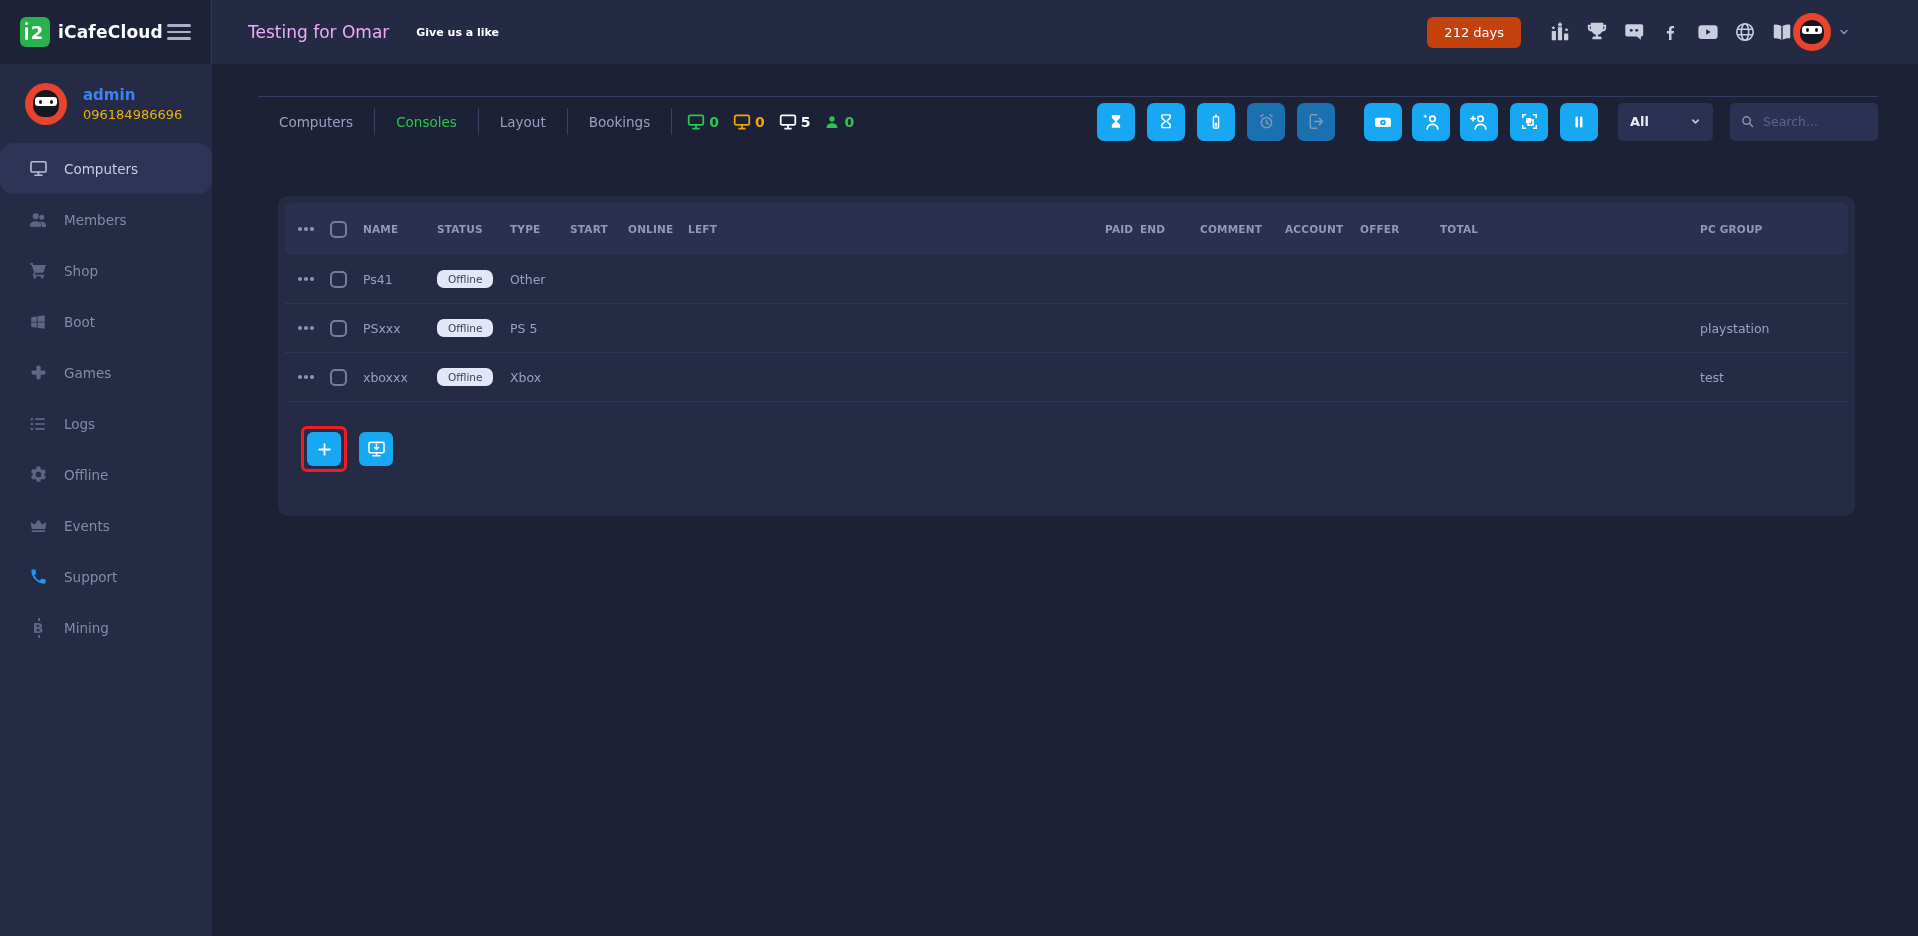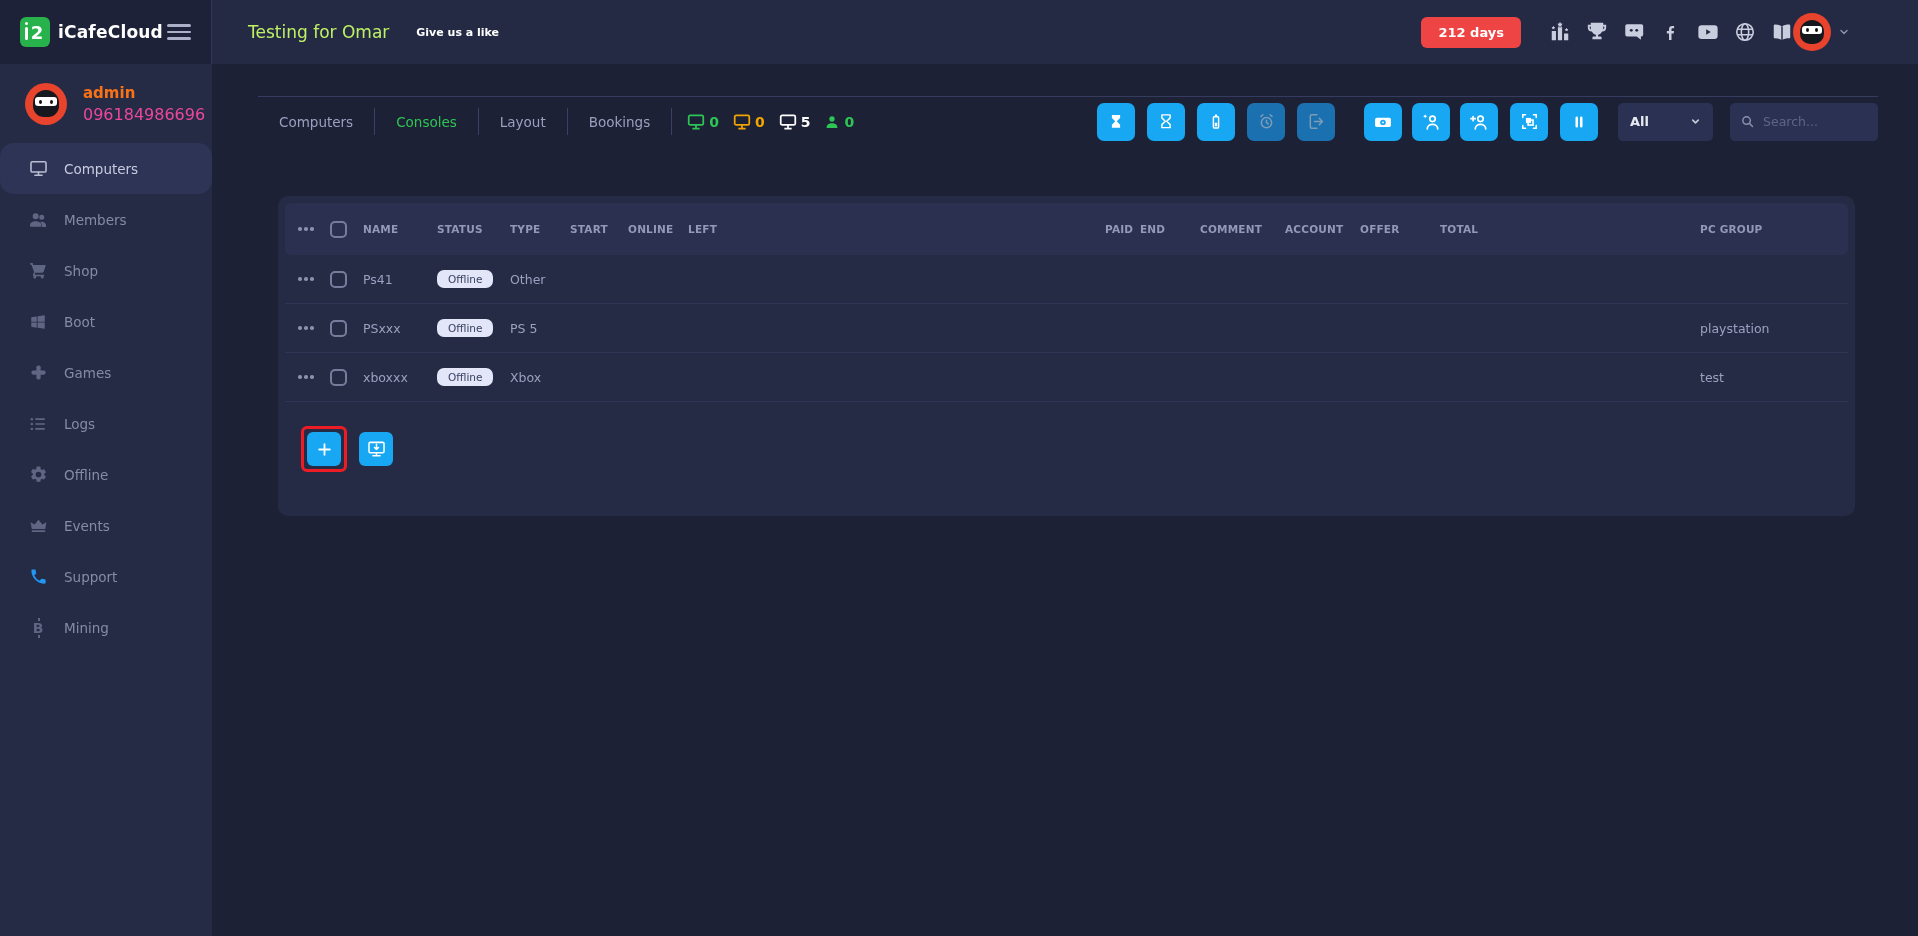--- a/index.html
+++ b/index.html
@@ -17,45 +17,45 @@
     background:#fff; border-radius:50%; }
   .logo-badge::after { content:""; position:absolute; left:5px; top:10px; width:3px; height:13px;
     background:#fff; border-radius:2px; }
   .logo-badge b { margin-left:4px; }
   .brand-name { color:#fff; font-size:17px; font-weight:700; margin-left:8px; letter-spacing:.2px; }
   .hamburger { margin-left:auto; margin-right:20px; width:24px; display:flex;
     flex-direction:column; gap:4px; cursor:pointer; }
   .hamburger i { height:2.5px; background:#aab0c8; border-radius:2px; }
 
   .header-main { flex:1; display:flex; align-items:center; padding:0 68px 0 36px; }
-  .page-title { color:#bef264; font-size:17px; }
+  .page-title { color:#f0abfc; font-size:17px; }
   .like-label { margin-left:27px; color:#fff; font-size:11px; font-weight:700; cursor:pointer; }
   .header-spacer { flex:1; }
-  .days-badge { background:#ef4444; color:#fff; font-size:13px; font-weight:700;
+  .days-badge { background:#c2410c; color:#fff; font-size:13px; font-weight:400;
     padding:8px 17px; border-radius:6px; margin-right:28px; cursor:pointer; }
   .socials { display:flex; align-items:center; gap:15px; color:#c9cedf; }
   .social-ic { width:22px; height:22px; display:flex; align-items:center; cursor:pointer; }
   .avatar-wrap { margin-left:auto; display:flex; align-items:center; gap:7px; cursor:pointer; }
   .chev { color:#8a90ad; }
 
   
   .avatar { background:#e8432d; border-radius:50%; display:flex; align-items:center;
     justify-content:center; flex-shrink:0; }
   .av-38 { width:38px; height:38px; } .av-42 { width:42px; height:42px; }
   .ninja { width:64%; height:64%; background:#16181f; border-radius:50% 50% 42% 42%; position:relative; }
   .ninja-eyes { position:absolute; top:26%; left:9%; right:9%; height:34%; background:#fff;
     border-radius:3px; display:flex; justify-content:space-around; align-items:center; }
   .ninja-eyes i { width:3px; height:4px; background:#111; border-radius:50%; }
 
   
   .body-row { display:flex; height:872px; }
   .sidebar { width:212px; flex-shrink:0; background:#262b45; }
   .user-block { height:79px; display:flex; align-items:center; padding-left:25px; gap:16px; }
-  .user-name { color:#f97316; font-size:15px; font-weight:700; }
-  .user-phone { color:#ec4899; font-size:16px; margin-top:3px; }
+  .user-name { color:#3b82f6; font-size:15px; font-weight:700; }
+  .user-phone { color:#eab308; font-size:13px; margin-top:3px; }
   .nav-item { height:51px; display:flex; align-items:center; gap:16px; padding-left:28px;
     color:#858ba6; font-size:13.5px; cursor:pointer; }
   .nav-item .nico { width:20px; display:flex; justify-content:center; color:#5f6683; }
   .nav-item.active { background:#2e3456; border-radius:14px; color:#c7ccdf; }
   .nav-item.active .nico { color:#b9bed3; }
   .nico.blue { color:#2196f3 !important; }
 
   .btc-icon { position:relative; display:inline-block; width:14px; text-align:center;
     font-weight:800; font-size:14px; line-height:14px; }
   .btc-icon::before, .btc-icon::after { content:""; position:absolute; width:2px; height:3px;

